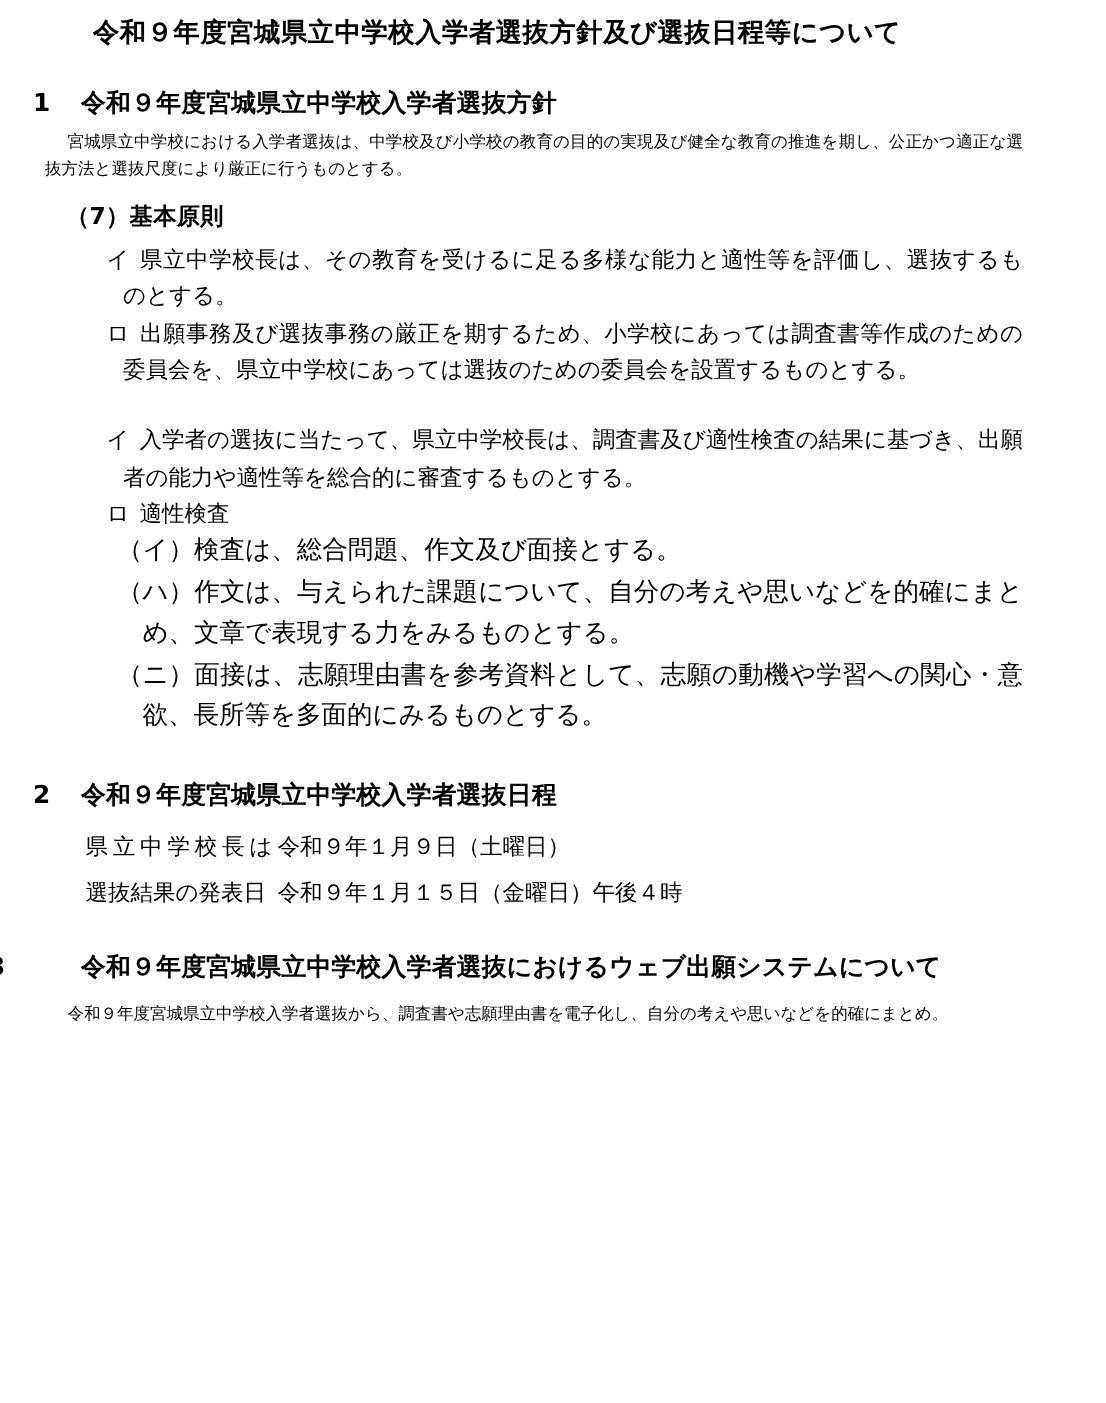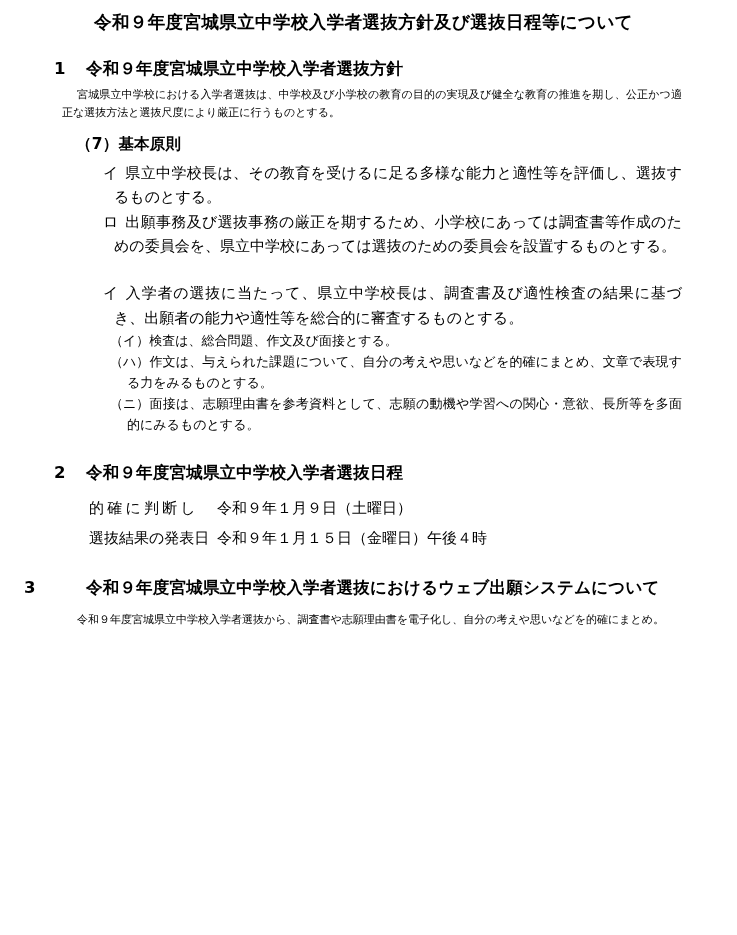--- a/index.html
+++ b/index.html
@@ -15,21 +15,20 @@
     color: #000000;
     -webkit-font-smoothing: antialiased;
   }
 
   .page {
     position: relative;
     width: 737px;
     height: 935px;
     background: #ffffff;
     box-sizing: border-box;
-    padding-left: 32px;
   }
 
   
   .doc-title {
     font-family: "DejaVu Sans", "Liberation Sans", sans-serif;
     font-weight: bold;
     font-size: 17.5px;
     line-height: 1.35;
     letter-spacing: 0.4px;
     margin: 0;
@@ -101,21 +100,21 @@
     text-indent: 0;
   }
   .item-lvl1 .marker + .itext::before {
     content: "";
     display: inline-block;
     width: 11px;
   }
 
   
   .item-lvl2 {
-    font-size: 13px;
+    font-size: 17px;
     line-height: 1.62;
     margin: 0;
     padding: 0 55px 0 95px;
     text-indent: -17px;
     text-align: justify;
     text-justify: inter-character;
   }
   .item-lvl2 .marker {
     display: inline-block;
     text-indent: 0;
@@ -172,35 +171,36 @@
 
   <p class="item-lvl1"><span class="marker">ロ</span><span class="itext">出願事務及び選抜事務の厳正を期するため、小学校にあっては調査書等作成のための委員会を、県立中学校にあっては選抜のための委員会を設置するものとする。</span></p>
 
   <div class="gap-m"></div>
 
 
   <div class="gap-xs"></div>
 
   <p class="item-lvl1"><span class="marker">イ</span><span class="itext">入学者の選抜に当たって、県立中学校長は、調査書及び適性検査の結果に基づき、出願者の能力や適性等を総合的に審査するものとする。</span></p>
 
+  <p class="item-lvl1"><span class="marker">ロ</span><span class="itext">適性検査</span></p>
 
   <p class="item-lvl2"><span class="marker">（イ）</span><span class="itext">検査は、総合問題、作文及び面接とする。</span></p>
 
 
   <p class="item-lvl2"><span class="marker">（ハ）</span><span class="itext">作文は、与えられた課題について、自分の考えや思いなどを的確にまとめ、文章で表現する力をみるものとする。</span></p>
 
   <p class="item-lvl2"><span class="marker">（ニ）</span><span class="itext">面接は、志願理由書を参考資料として、志願の動機や学習への関心・意欲、長所等を多面的にみるものとする。</span></p>
 
   <div class="gap-xl"></div>
 
   <h2 class="section-heading"><span class="num">2</span><span class="htext">令和９年度宮城県立中学校入学者選抜日程</span></h2>
 
   <div class="gap-s"></div>
 
-  <p class="schedule-row"><span class="sched-label spaced">的確に判断し</span><span class="sched-value">令和９年１月９日（土曜日）</span></p>
+  <p class="schedule-row"><span class="sched-label spaced">県立中学校長は</span><span class="sched-value">令和９年１月９日（土曜日）</span></p>
 
   <div class="gap-xs"></div>
 
   <p class="schedule-row"><span class="sched-label">選抜結果の発表日</span><span class="sched-value">令和９年１月１５日（金曜日）午後４時</span></p>
 
   <div class="gap-xl"></div>
 
   <h2 class="section-heading wrap"><span class="num">3</span><span class="htext">令和９年度宮城県立中学校入学者選抜におけるウェブ出願システムについて</span></h2>
 
   <div class="gap-s"></div>

